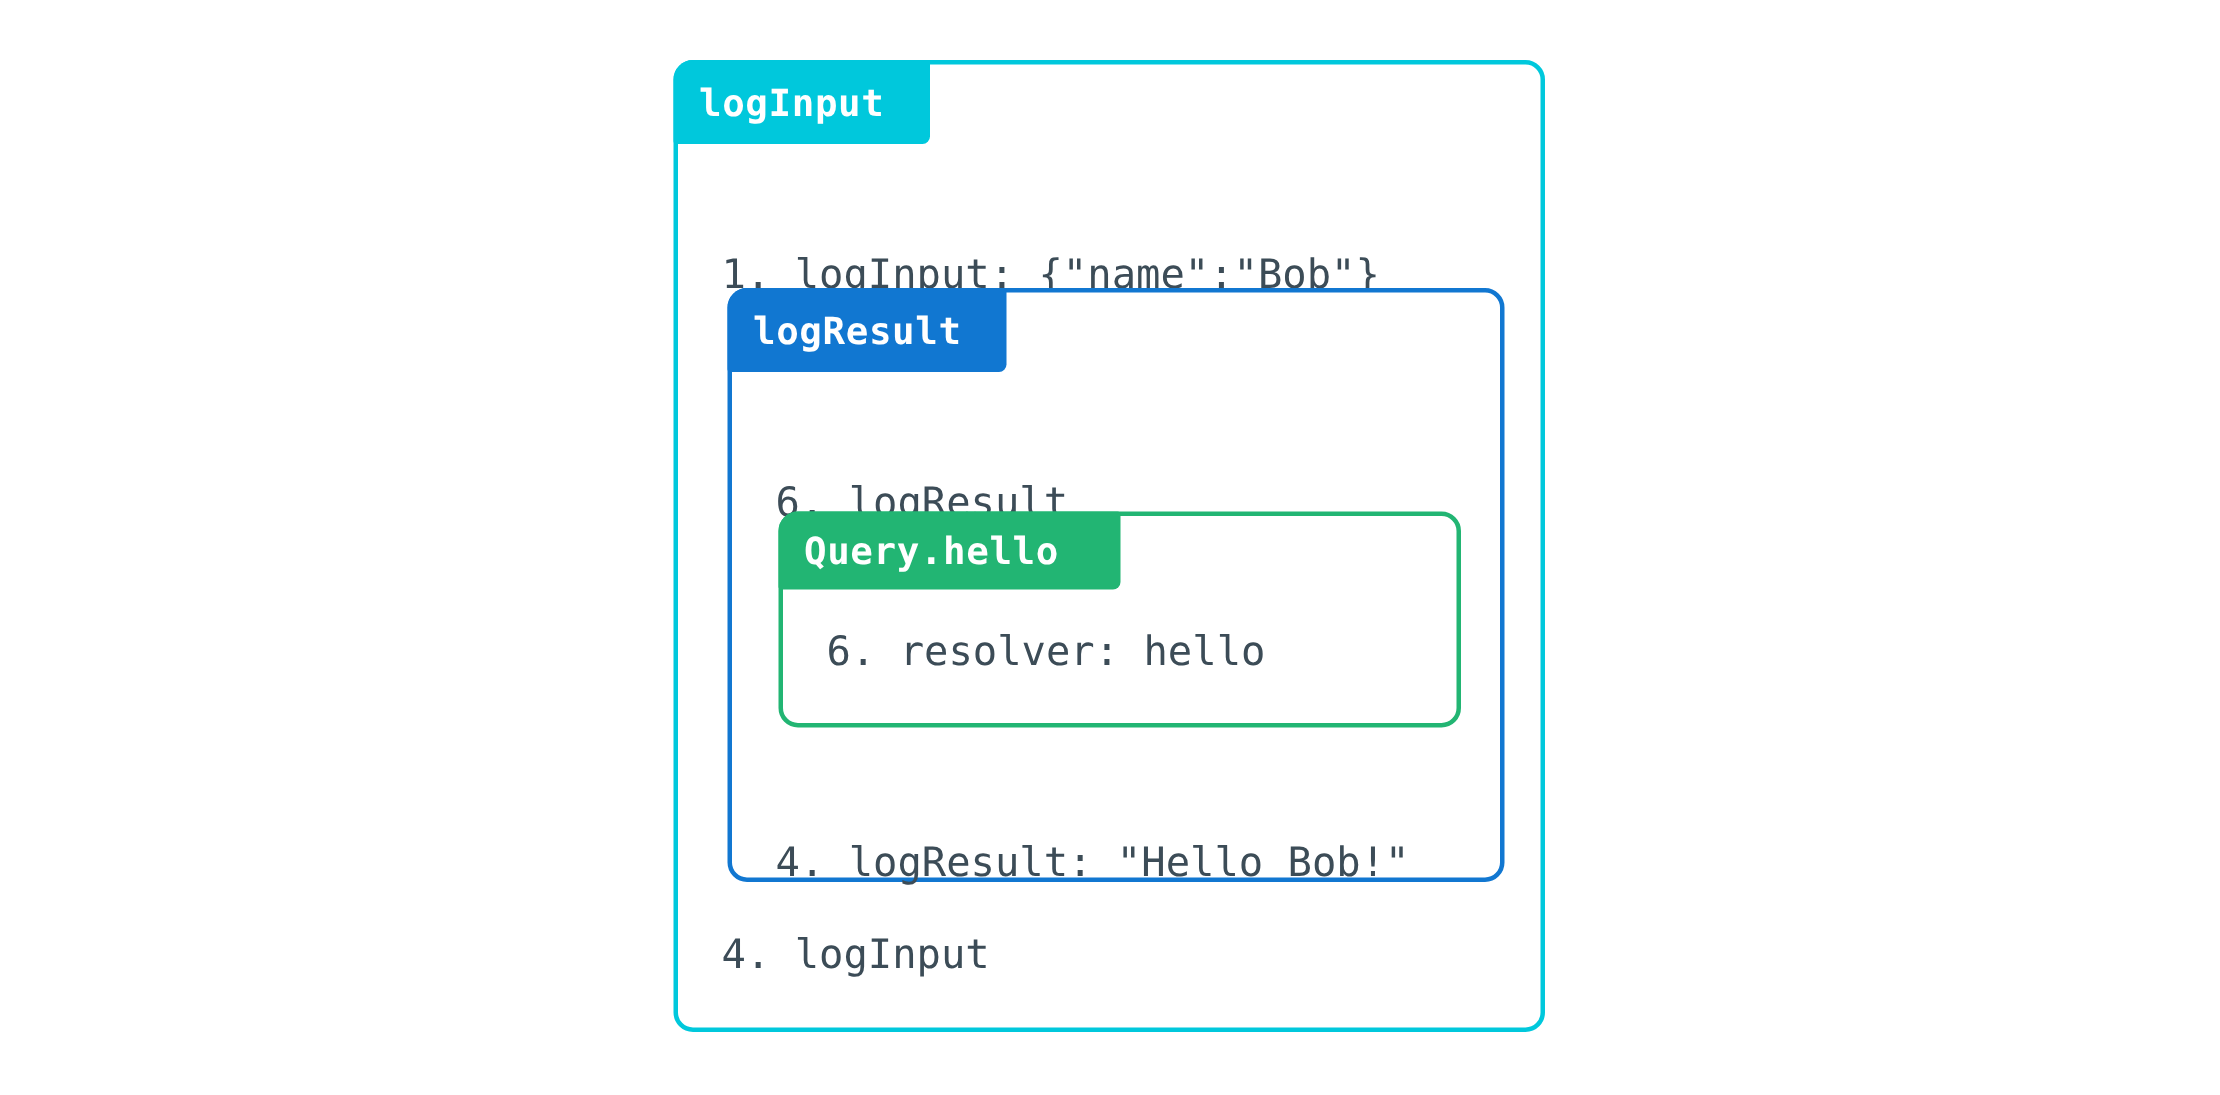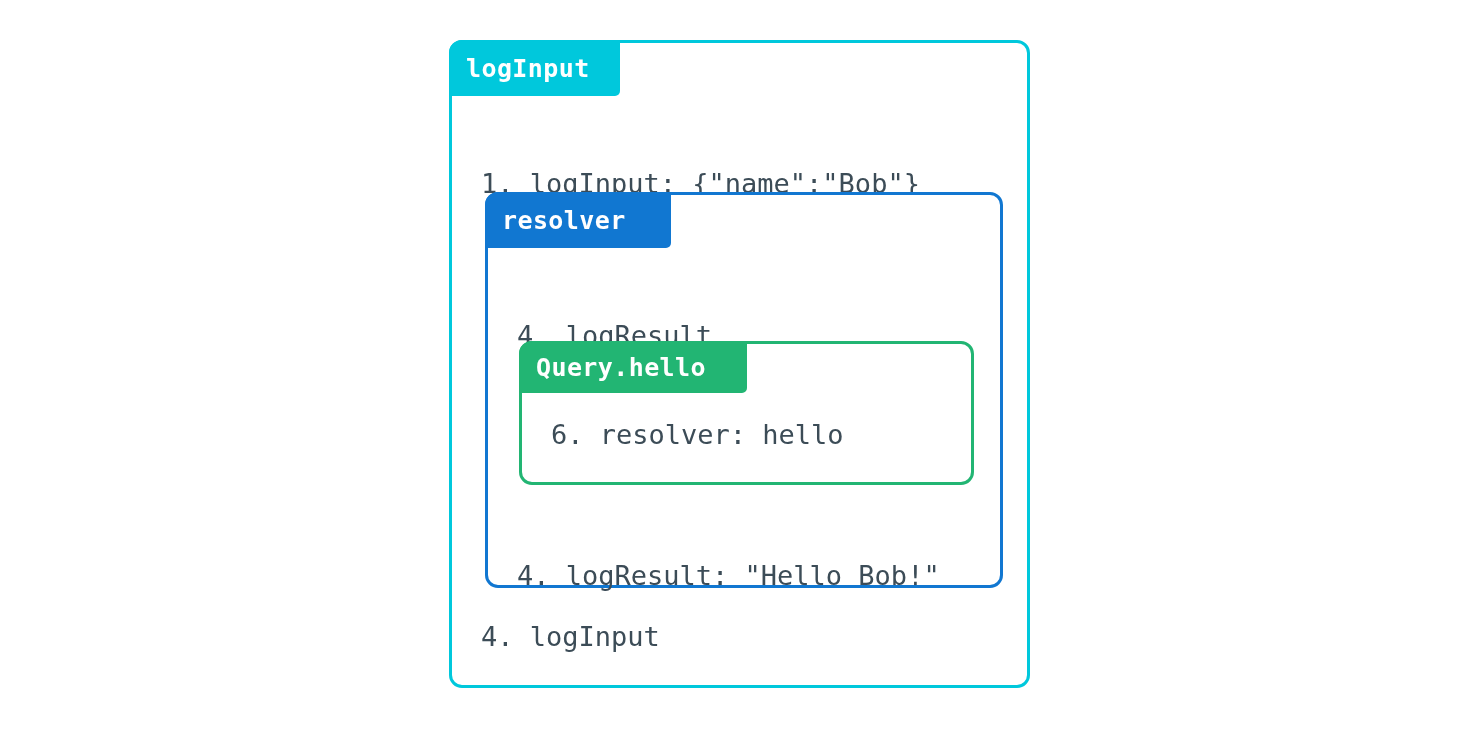--- a/index.html
+++ b/index.html
@@ -119,23 +119,23 @@
 <div id="stage">
 
   <div class="trace-box" id="box-loginput">
 
     <div class="box-label">logInput</div>
 
     <div class="trace-line" id="line-1">1. logInput: {"name":"Bob"}</div>
 
     <div class="trace-box" id="box-logresult">
 
-      <div class="box-label">resolver</div>
+      <div class="box-label">logResult</div>
 
-      <div class="trace-line" id="line-2">4. logResult</div>
+      <div class="trace-line" id="line-2">6. logResult</div>
 
       <div class="trace-box" id="box-queryhello">
 
         <div class="box-label">Query.hello</div>
 
         <div class="trace-line" id="line-3">6. resolver: hello</div>
       </div>
 
       <div class="trace-line" id="line-4">4. logResult: "Hello Bob!"</div>
     </div>

